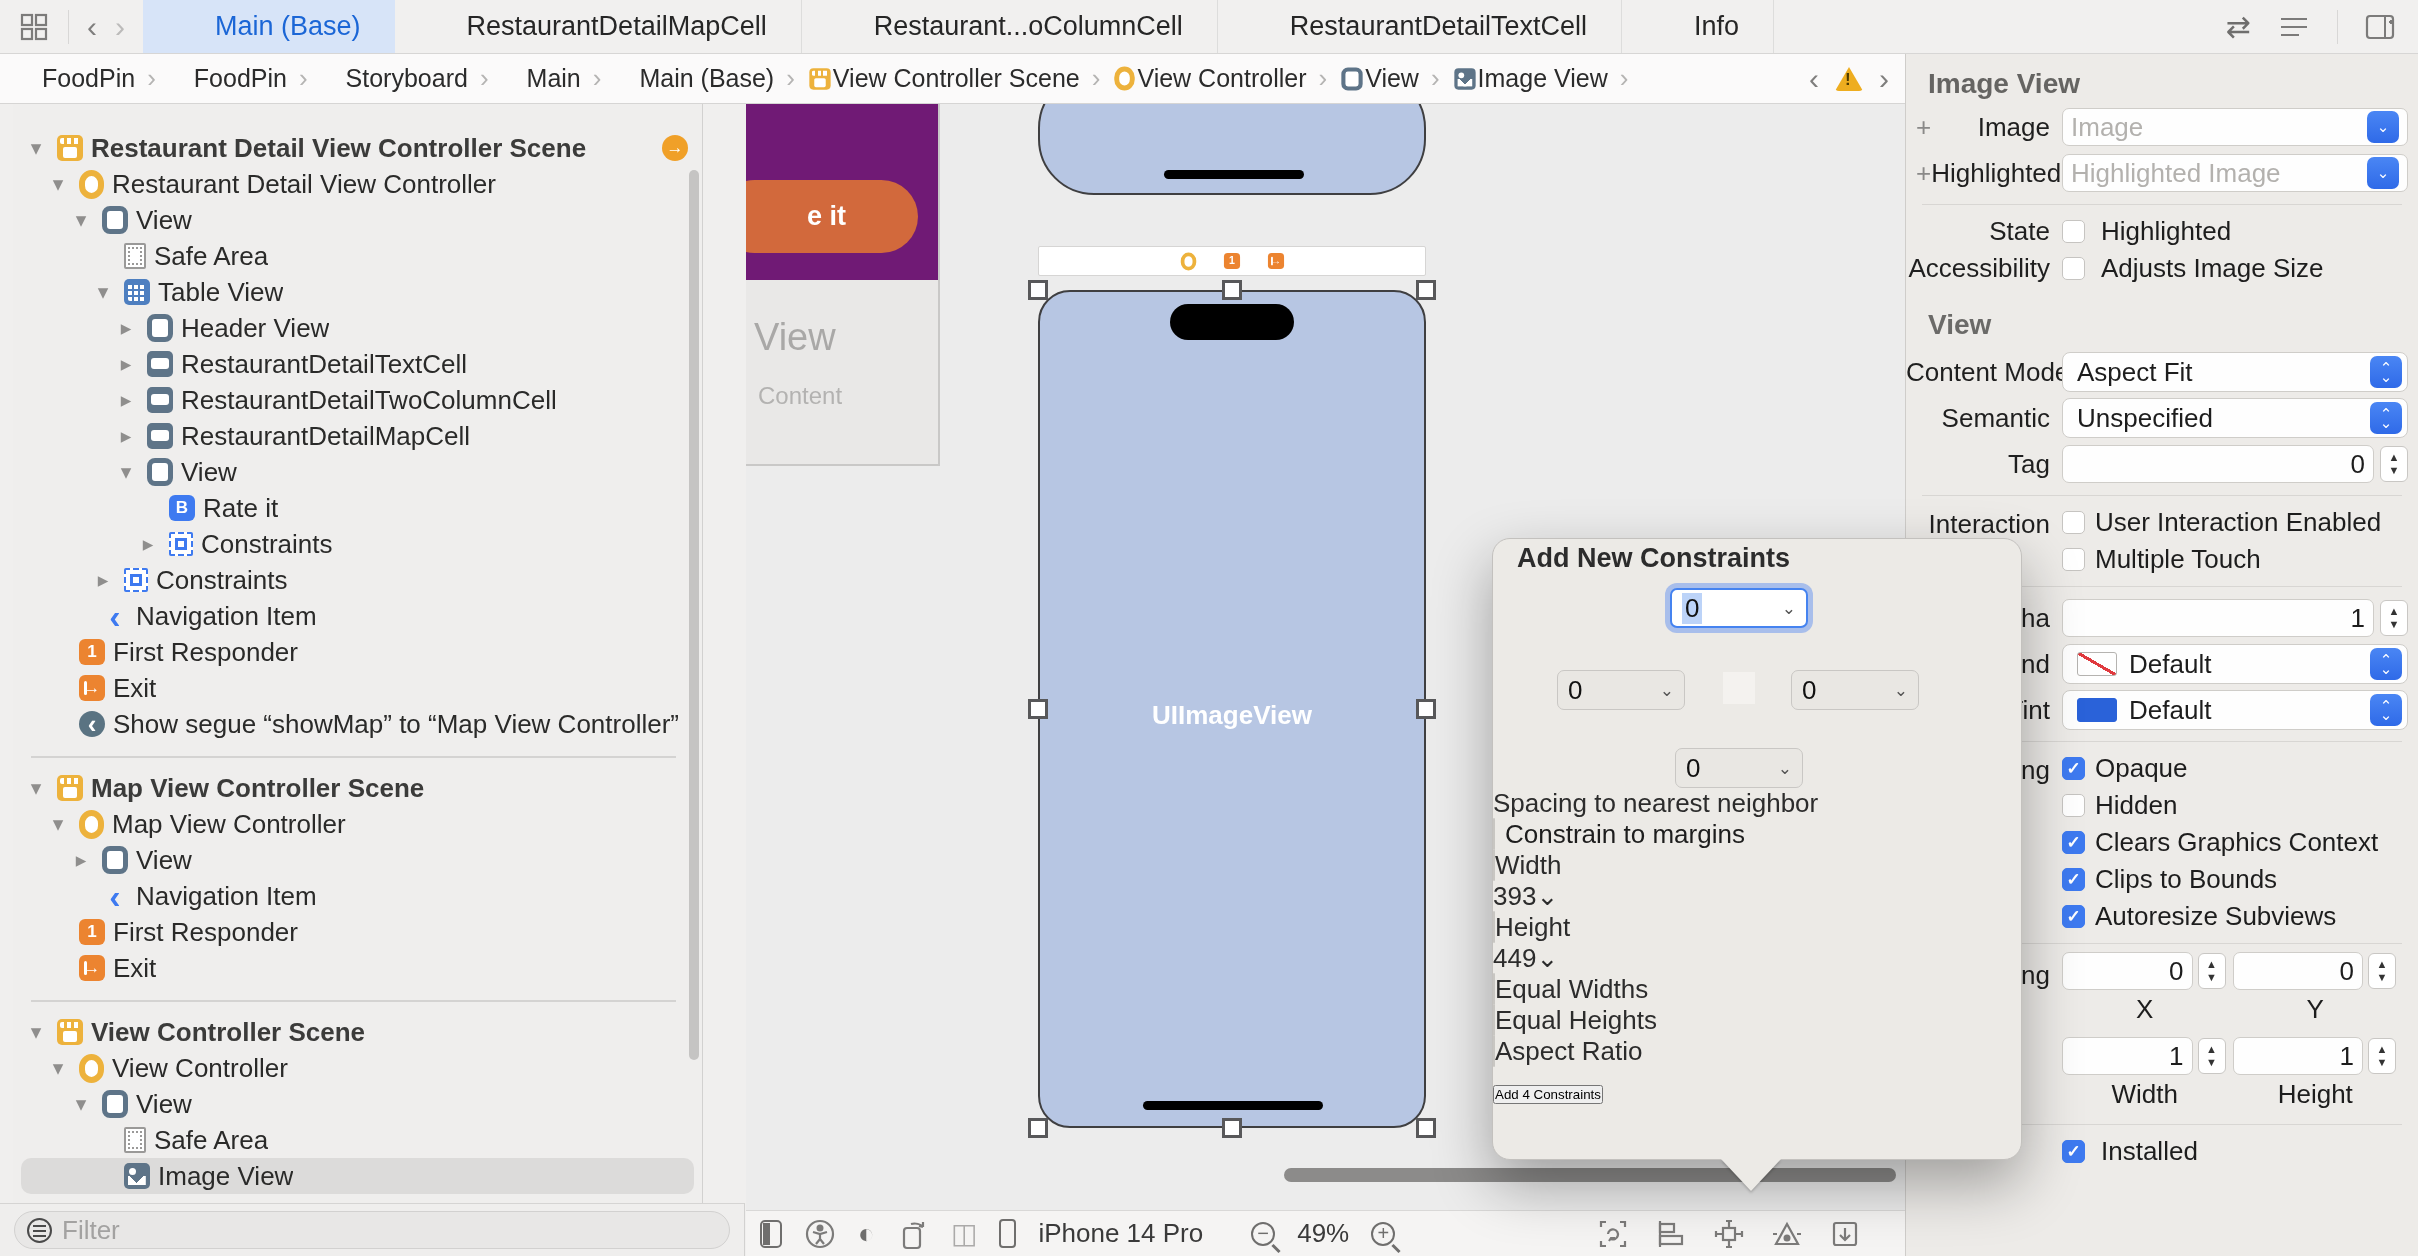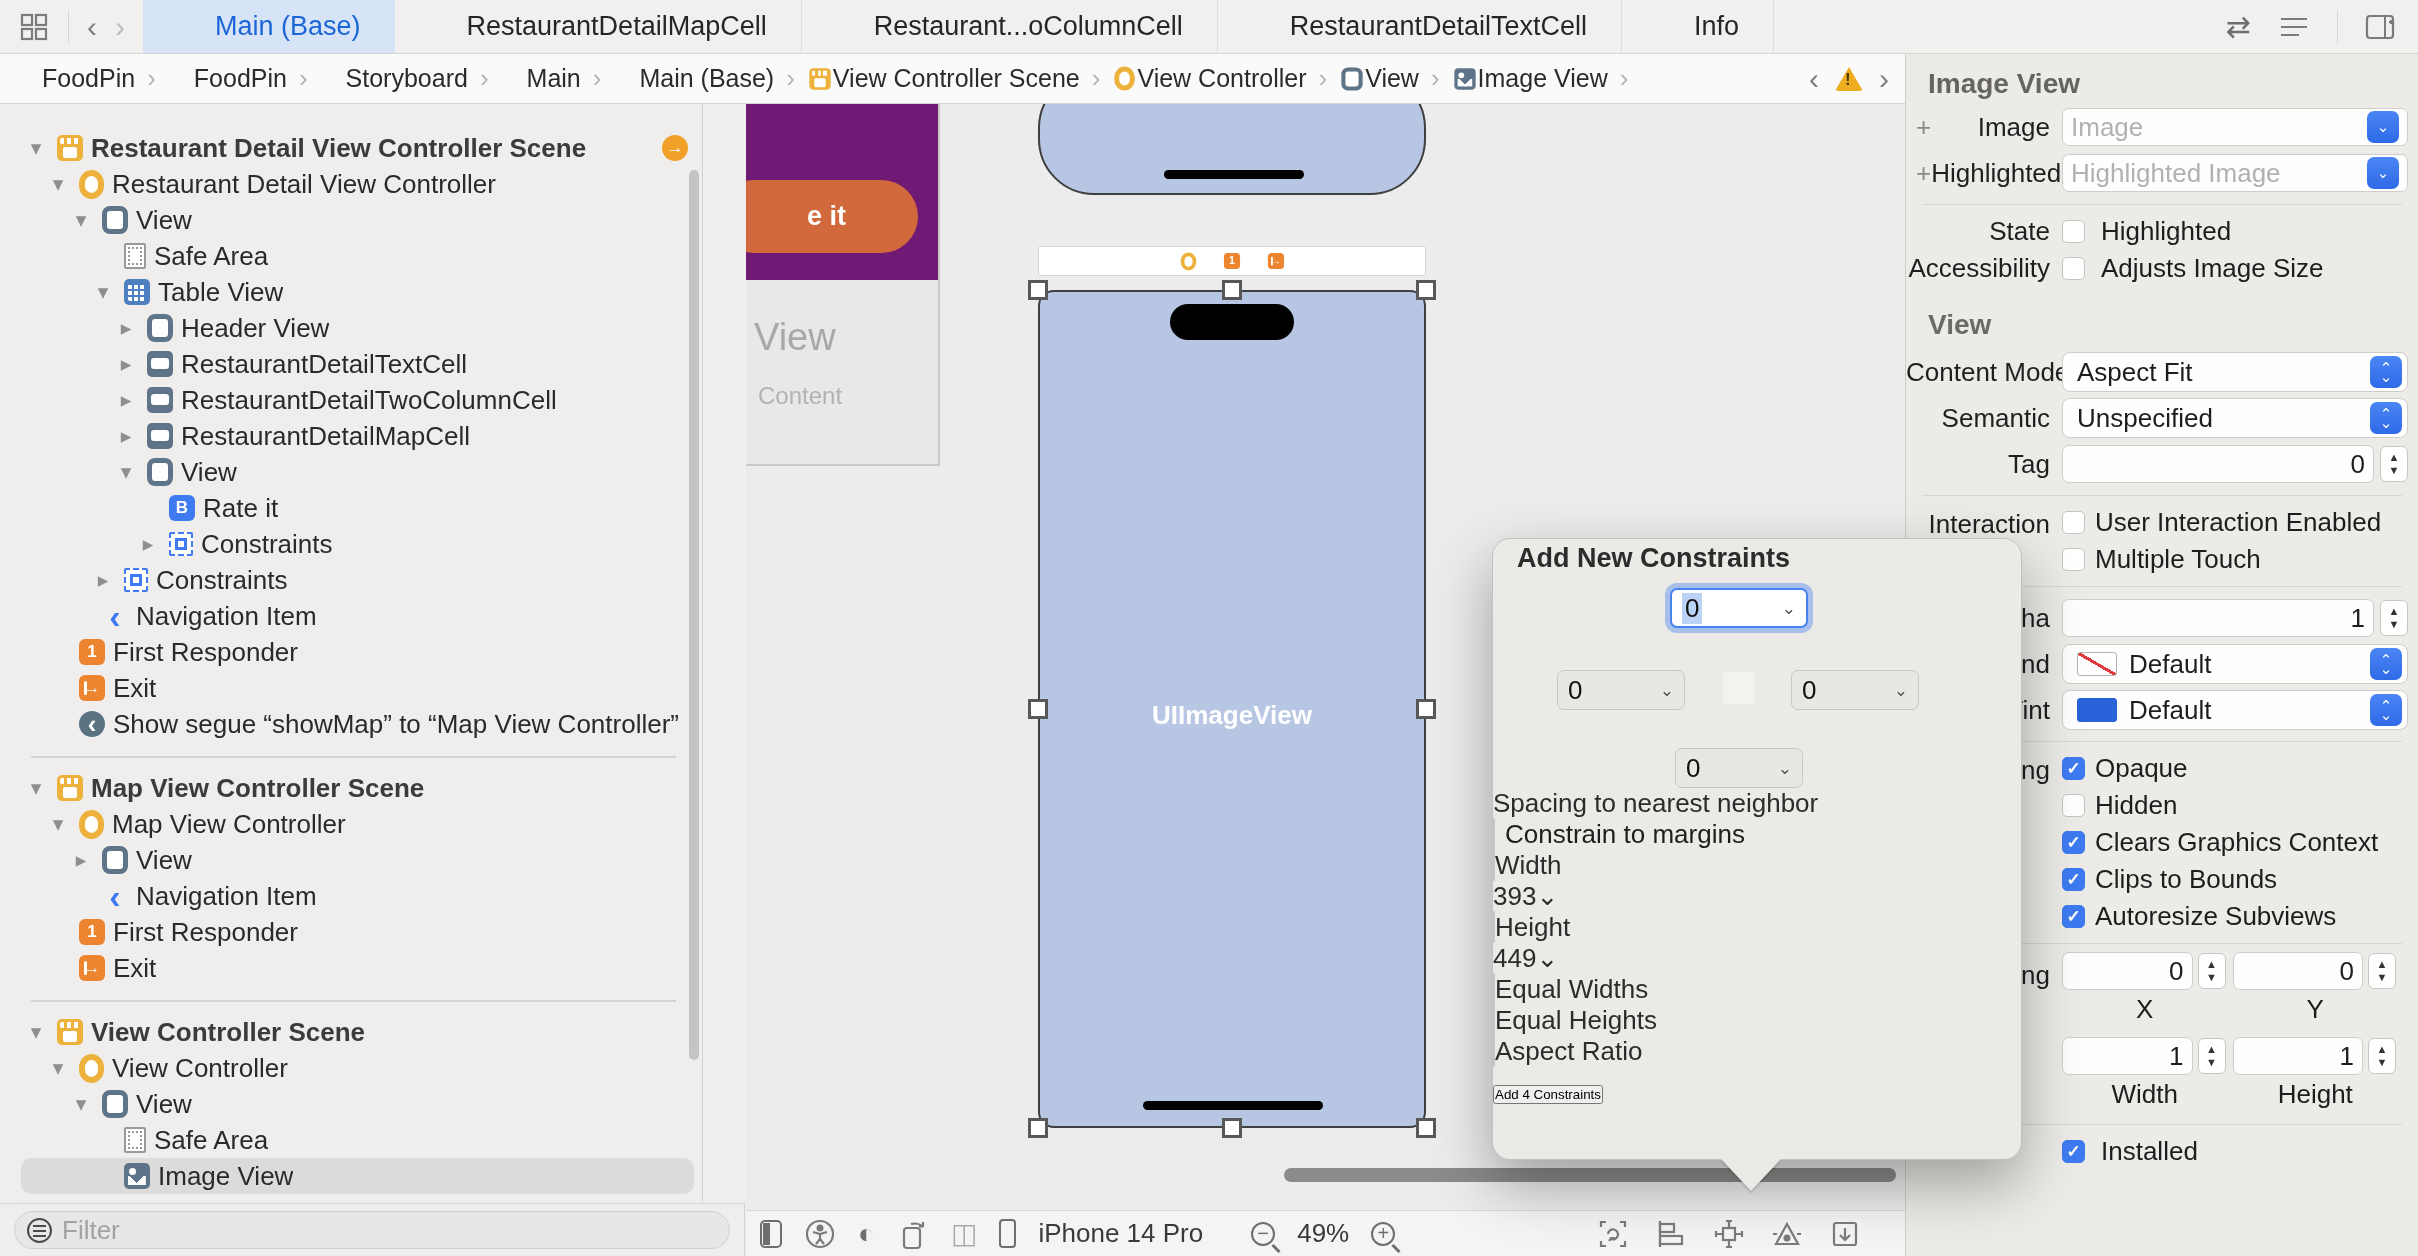--- a/index.html
+++ b/index.html
@@ -134,21 +134,21 @@
 
   .phone { position:absolute; background:#b7c6e3; border:2px solid #3f3f41; }
   #phone-frag { left:292px; top:-32px; width:388px; height:123px; border-radius:56px; }
   .homebar { position:absolute; background:#000; border-radius:5px; }
   #phone-frag .homebar { left:124px; bottom:14px; width:140px; height:9px; }
 
   #scene-dock { position:absolute; left:292px; top:142px; width:388px; height:30px; background:#fff;
       border:1px solid #d6d5d4; border-radius:2px; display:flex; align-items:center; justify-content:center; gap:18px; }
   #scene-dock .oi { transform:scale(.62); }
 
-  #phone-main { left:292px; top:186px; width:388px; height:838px; border-radius:16px; }
+  #phone-main { left:292px; top:186px; width:388px; height:838px; border-radius:32px; }
   #dynamic-island { position:absolute; left:130px; top:12px; width:124px; height:36px; background:#000;
       border-radius:18px; }
   #uiimageview-label { position:absolute; left:0; right:0; top:408px; text-align:center; color:#fff;
       font-weight:bold; font-size:26px; }
   #phone-main .homebar { left:103px; bottom:16px; width:180px; height:9px; }
 
   .handle { position:absolute; width:20px; height:20px; background:#fff; border:3px solid #58585a; }
   #canvas-hscrollbar { position:absolute; left:538px; top:1064px; width:612px; height:14px; background:#8c8b8a;
       border-radius:7px; }
 

